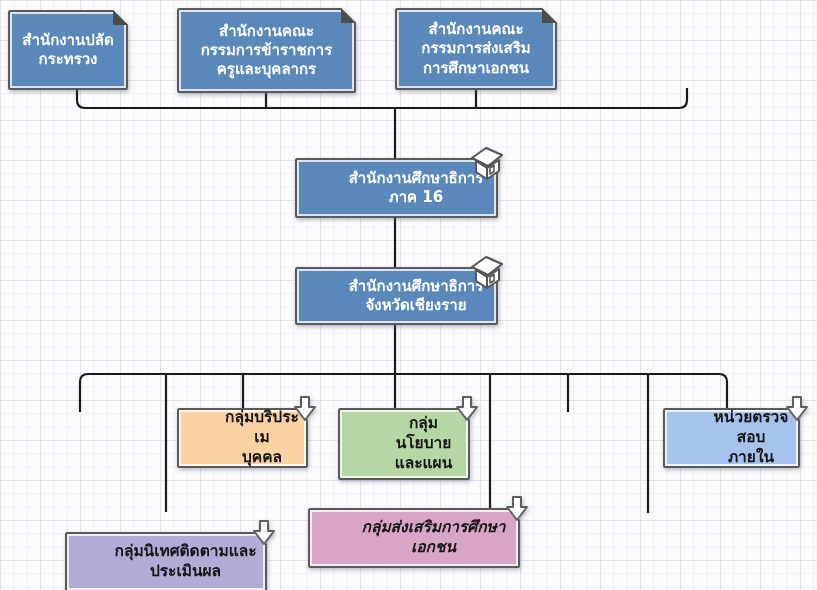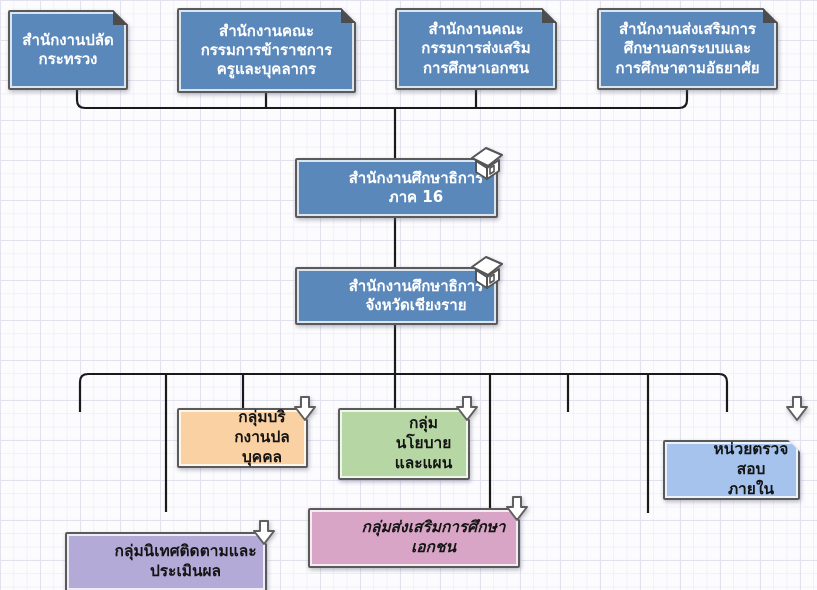--- a/index.html
+++ b/index.html
@@ -82,30 +82,20 @@
     <div class="node fold-corner" style="background-color: rgb(91, 136, 187);">
       <span class="node-label blue-label">สำนักงานคณะ
 กรรมการส่งเสริม
 การศึกษาเอกชน</span>
     </div>
     <svg class="fold-svg" width="15" height="15">
         <path d="M0,0 L15,15 L0,15 Z" fill="#4d4d4d"></path>
       </svg>
   </div>
 
-  <div class="node-wrap" style="left:597px;top:8px;width:181px;height:82px">
-    <div class="node fold-corner" style="background-color: rgb(91, 136, 187);">
-      <span class="node-label blue-label">สำนักงานส่งเสริมการ
-ศึกษานอกระบบและ
-การศึกษาตามอัธยาศัย</span>
-    </div>
-    <svg class="fold-svg" width="15" height="15">
-        <path d="M0,0 L15,15 L0,15 Z" fill="#4d4d4d"></path>
-      </svg>
-  </div>
 
   <div class="node-wrap" style="left:295px;top:158px;width:203px;height:60px">
     <div class="node snip-corner" style="background-color: rgb(91, 136, 187);">
       <span class="node-label blue-label">สำนักงานศึกษาธิการ
 ภาค 16</span>
     </div>
     <svg class="house-svg" width="38" height="42" viewBox="0 0 38 42">
       <g stroke="#555" stroke-width="2" fill="#ffffff" stroke-linejoin="round">
         <path d="M4,14 L18,4 L34,11 L20,22 Z"></path>
         <path d="M8,17 L8,28 L19,35 L19,24 Z"></path>
@@ -126,41 +116,41 @@
         <path d="M8,17 L8,28 L19,35 L19,24 Z"></path>
         <path d="M19,24 L19,35 L31,27 L31,16 Z"></path>
       </g>
       <path d="M22,30 L22,24 L26,21.5 L26,27.5 Z" stroke="#555" stroke-width="1.6" fill="#ffffff" stroke-linejoin="round"></path>
     </svg>
   </div>
 
 
   <div class="node-wrap" style="left:177px;top:408px;width:131px;height:60px">
     <div class="node snip-corner" style="background-color: rgb(250, 209, 162);">
-      <span class="node-label dark-label">กลุ่มบริกงานปล
+      <span class="node-label dark-label">กลุ่มบริประเม
 บุคคล</span>
     </div>
     <svg class="arrow-svg" width="24" height="26" viewBox="0 0 24 26">
         <path d="M8,1 H16 V11 H22 L12,24 L2,11 H8 Z" fill="#ffffff" stroke="#5f5f5f" stroke-width="2" stroke-linejoin="round"></path>
       </svg>
   </div>
 
   <div class="node-wrap" style="left:338px;top:408px;width:132px;height:72px">
     <div class="node snip-corner" style="background-color: rgb(182, 215, 164);">
       <span class="node-label dark-label">กลุ่มนโยบาย
 และแผน</span>
     </div>
     <svg class="arrow-svg" width="24" height="26" viewBox="0 0 24 26">
         <path d="M8,1 H16 V11 H22 L12,24 L2,11 H8 Z" fill="#ffffff" stroke="#5f5f5f" stroke-width="2" stroke-linejoin="round"></path>
       </svg>
   </div>
 
 
   <div class="node-wrap" style="left:663px;top:408px;width:137px;height:60px">
-    <div class="node snip-corner" style="background-color: rgb(166, 195, 238); margin-top: 32px;">
+    <div class="node snip-corner" style="background-color: rgb(166, 195, 238);">
       <span class="node-label dark-label">หน่วยตรวจสอบ
 ภายใน</span>
     </div>
     <svg class="arrow-svg" width="24" height="26" viewBox="0 0 24 26">
         <path d="M8,1 H16 V11 H22 L12,24 L2,11 H8 Z" fill="#ffffff" stroke="#5f5f5f" stroke-width="2" stroke-linejoin="round"></path>
       </svg>
   </div>
 
   <div class="node-wrap" style="left:65px;top:532px;width:202px;height:60px">
     <div class="node snip-corner" style="background-color: rgb(179, 170, 216);">

